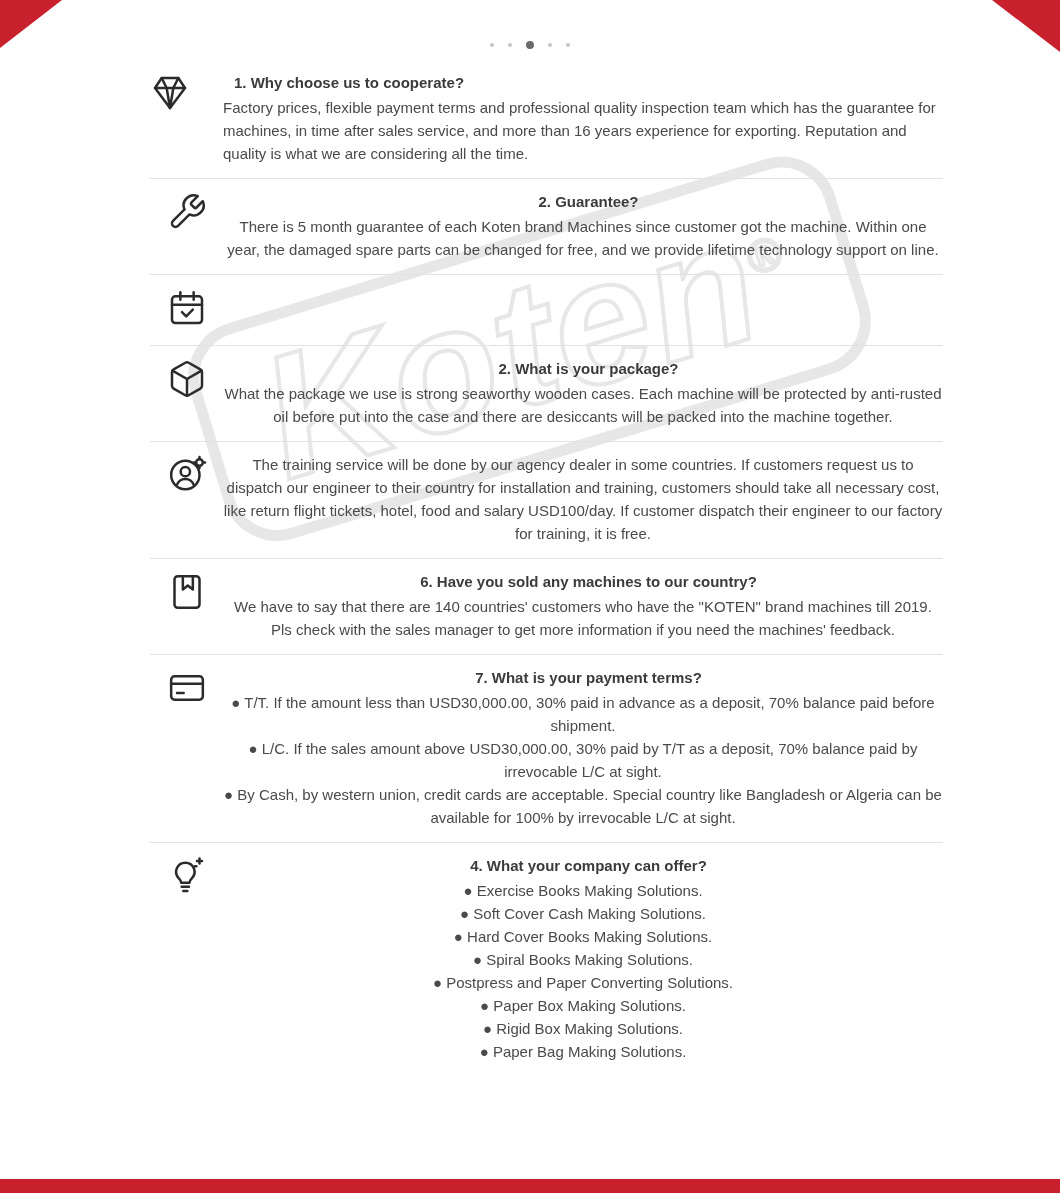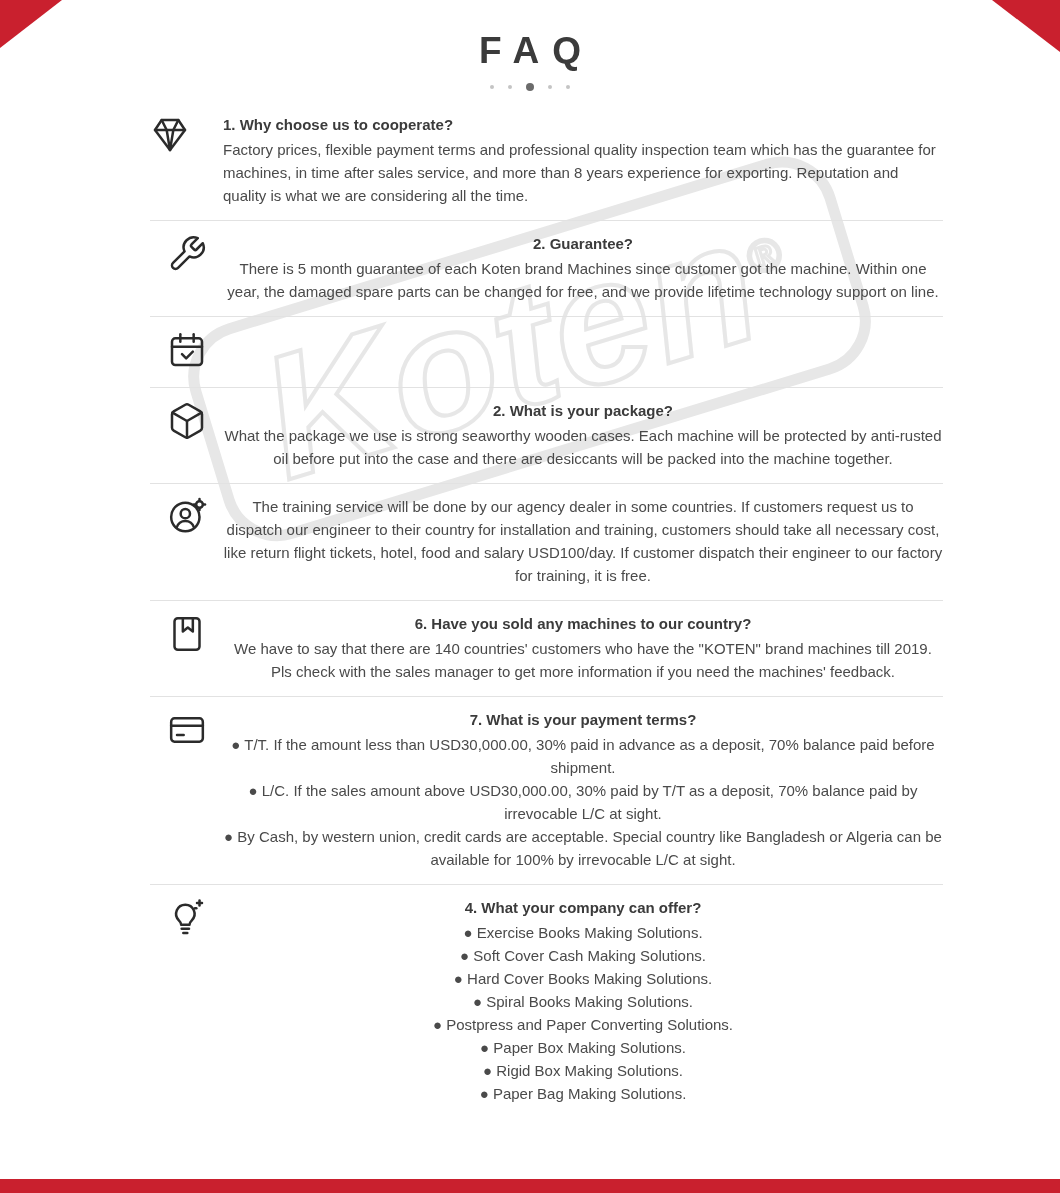--- a/index.html
+++ b/index.html
@@ -51,35 +51,34 @@
   .dot{width:4px;height:4px;border-radius:50%;background:#c4c4c4;display:inline-block;}
   .dot.big{width:8px;height:8px;background:#6b6b6b;}
 
   
   .faq-list{margin:10px 117px 0 150px;width:793px;}
   .faq-item{display:flex;padding:11px 0 13px 0;}
   .faq-item + .faq-item{border-top:1px solid var(--divider);text-align:center;}
   .icon-col{width:73px;flex:0 0 73px;padding-top:2px;}
   .icon-col svg{width:40px;height:40px;stroke:#2b2b2b;stroke-width:1.5;fill:none;stroke-linecap:round;stroke-linejoin:round;}
   .item-body{flex:1;}
-  .question{font-size:15px;font-weight:bold;color:var(--heading);line-height:23px;margin-bottom:2px;}
+  .question{font-size:15px;font-weight:bold;color:var(--heading);line-height:23px;margin-bottom:2px;margin-left:11px;}
   .answer{font-size:15px;color:var(--text);line-height:23px;white-space:pre-line;}
 </style>
 </head>
 <body>
 
 <div class="corner corner-tl"></div>
 <div class="corner corner-tr"></div>
 
 <div class="watermark"><span>Koten</span><span class="reg">®</span></div>
 
 <div class="page-content">
 
   <header class="faq-header">
-    <h1 class="faq-title">FAQ</h1>
     <div class="dots">
       <span class="dot"></span>
       <span class="dot"></span>
       <span class="dot big"></span>
       <span class="dot"></span>
       <span class="dot"></span>
     </div>
   </header>
 
   <main class="faq-list">
@@ -88,21 +87,21 @@
       <div class="icon-col">
         <svg viewBox="0 0 24 24">
           <path d="M7 3 L17 3 L21 9 L12 21 L3 9 Z"></path>
           <path d="M3 9 H21"></path>
           <path d="M7 3 L10 9 L12 21"></path>
           <path d="M17 3 L14 9 L12 21"></path>
         </svg>
       </div>
       <div class="item-body">
         <h2 class="question">1. Why choose us to cooperate?</h2>
-        <p class="answer">Factory prices, flexible payment terms and professional quality inspection team which has the guarantee for machines, in time after sales service, and more than 8 years experience for exporting. Reputation and quality is what we are considering all the time.</p>
+        <p class="answer">Factory prices, flexible payment terms and professional quality inspection team which has the guarantee for machines, in time after sales service, and more than 16 years experience for exporting. Reputation and quality is what we are considering all the time.</p>
       </div>
     </section>
 
     <section class="faq-item">
       <div class="icon-col">
         <svg viewBox="0 0 24 24">
           <path d="M14.7 6.3a1 1 0 0 0 0 1.4l1.6 1.6a1 1 0 0 0 1.4 0l3.77-3.77a6 6 0 0 1-7.94 7.94l-6.91 6.91a2.12 2.12 0 0 1-3-3l6.91-6.91a6 6 0 0 1 7.94-7.94l-3.76 3.76z"></path>
         </svg>
       </div>
       <div class="item-body">

